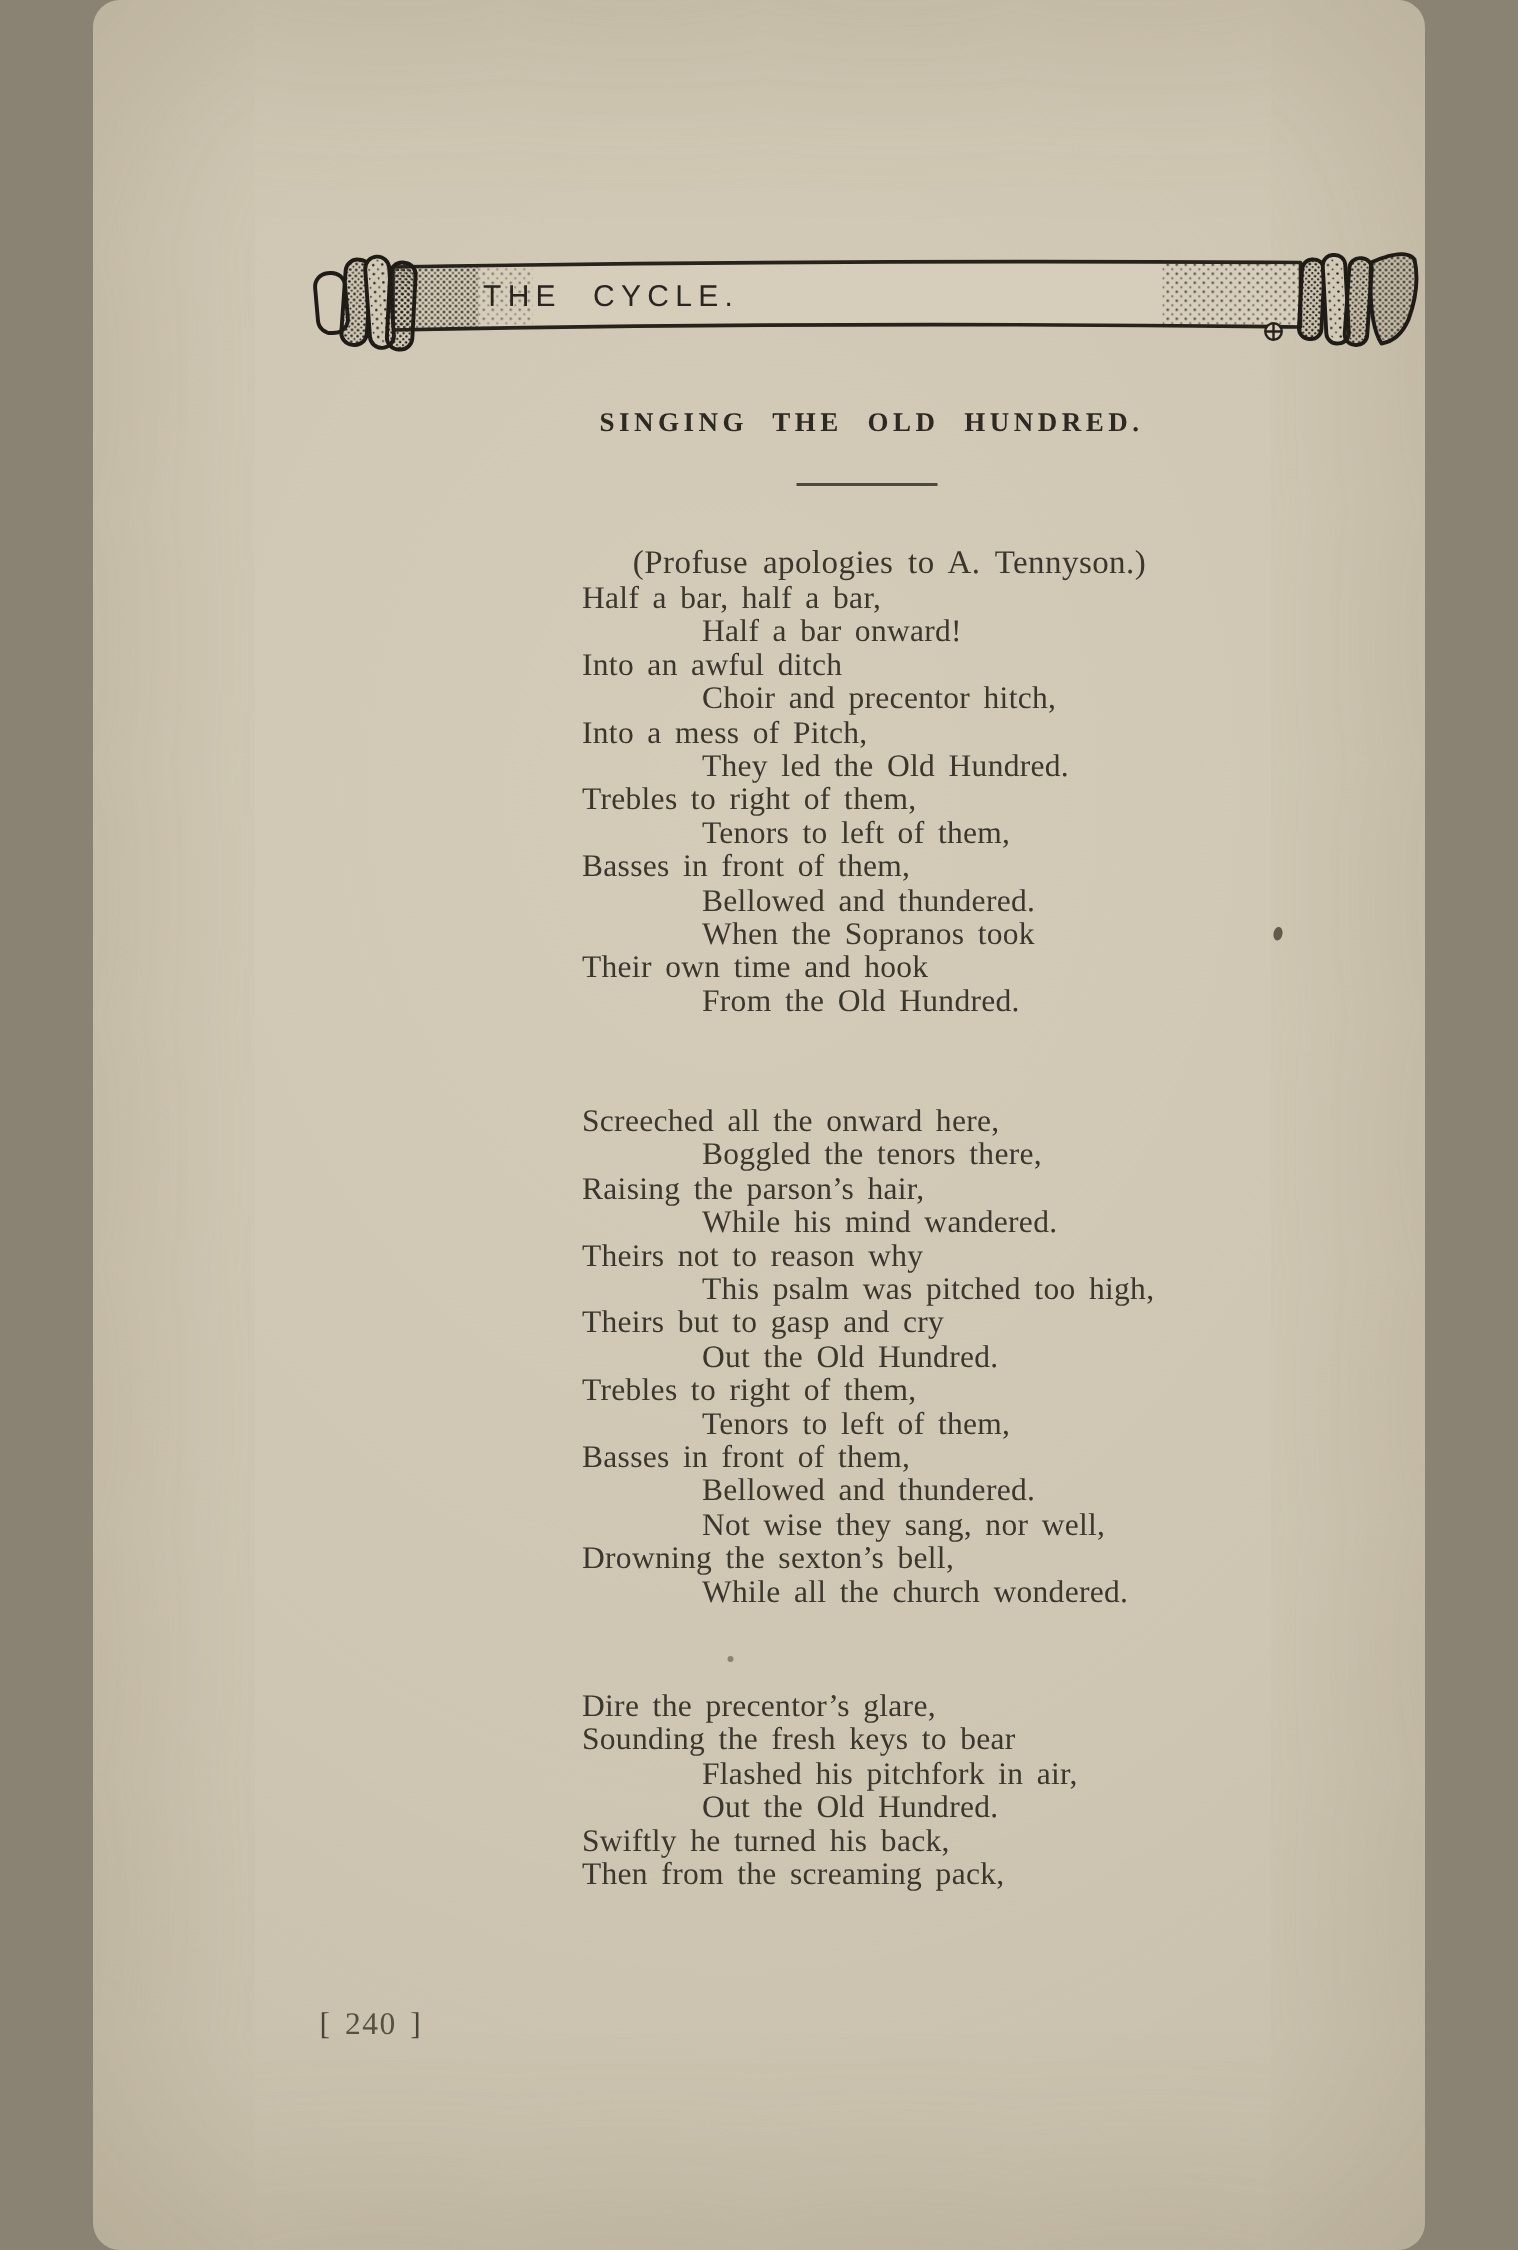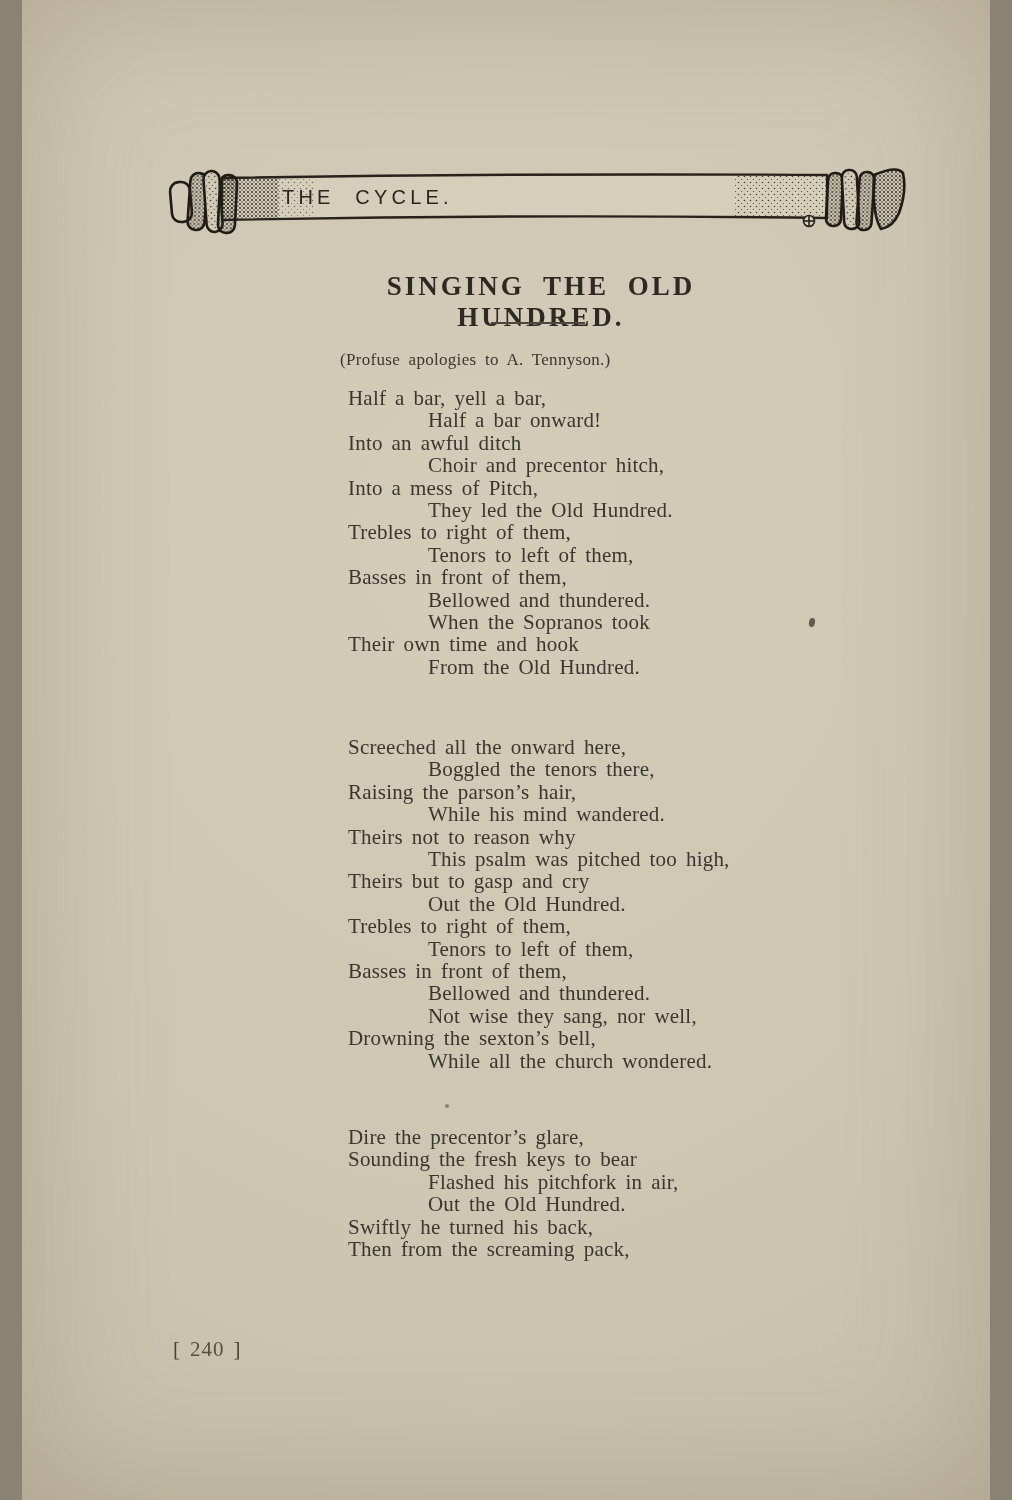--- a/index.html
+++ b/index.html
@@ -1,44 +1,46 @@
 <!DOCTYPE html>
 <html><head>
 <meta charset="utf-8">
 <style>
   html,body { margin:0; padding:0; background:#8a8273; }
   .page {
     position:relative;
-    width:968px; height:1500px;
+    width:888px; height:1500px;
     margin:0 auto;
     background: radial-gradient(120% 90% at 48% 35%, #d4ccb8 0%, #cec6b2 52%, #c2baa6 100%);
     box-shadow: inset 0 0 140px rgba(110,95,70,.28);
     font-family:"Liberation Serif", serif;
     color:#3b372f;
     overflow:hidden;
+    border-radius:18px;
   }
 
   
   .banner { position:absolute; left:145px; top:163px; }
 
   
   .poem-title {
     position:absolute; left:318px; top:271px; width:402px; margin:0;
     text-align:center;
-    font-size:27px; font-weight:bold;
+    font-size:18px; font-weight:bold;
     letter-spacing:3px; word-spacing:9px;
     color:#2d2923;
   }
   .title-rule {
     position:absolute; left:469px; top:322px; width:94px; height:2px;
     background:#4d483f;
   }
   .attribution {
-    position:absolute; left:318px; top:350px; width:402px; margin:0;
-    font-size:17px; word-spacing:4px; letter-spacing:.3px;
+    position:absolute; left:318px; top:350px; width:402px; margin:12px;
+    text-align:center;
+    font-size:22px; word-spacing:4px; letter-spacing:.3px;
     color:#3b372f;
   }
 
   
   .stanza { position:absolute; left:326px; width:420px; }
   .stanza-1 { top:387px; }
   .stanza-2 { top:736px; }
   .stanza-3 { top:1126px; }
   .line {
     margin:0; font-size:21px; line-height:22.4px;
@@ -108,21 +110,21 @@
       <line x1="642" y1="52.5" x2="642" y2="63.5"></line>
       <line x1="636.5" y1="58" x2="647.5" y2="58"></line>
     </g>
   </svg>
 
   <h1 class="poem-title">SINGING THE OLD HUNDRED.</h1>
   <div class="title-rule"></div>
   <p class="attribution">(Profuse apologies to A. Tennyson.)</p>
 
   <div class="stanza stanza-1">
-    <p class="line">Half a bar, yell a bar,</p>
+    <p class="line">Half a bar, half a bar,</p>
     <p class="line indent">Half a bar onward!</p>
     <p class="line">Into an awful ditch</p>
     <p class="line indent">Choir and precentor hitch,</p>
     <p class="line">Into a mess of Pitch,</p>
     <p class="line indent">They led the Old Hundred.</p>
     <p class="line">Trebles to right of them,</p>
     <p class="line indent">Tenors to left of them,</p>
     <p class="line">Basses in front of them,</p>
     <p class="line indent">Bellowed and thundered.</p>
     <p class="line indent">When the Sopranos took</p>

